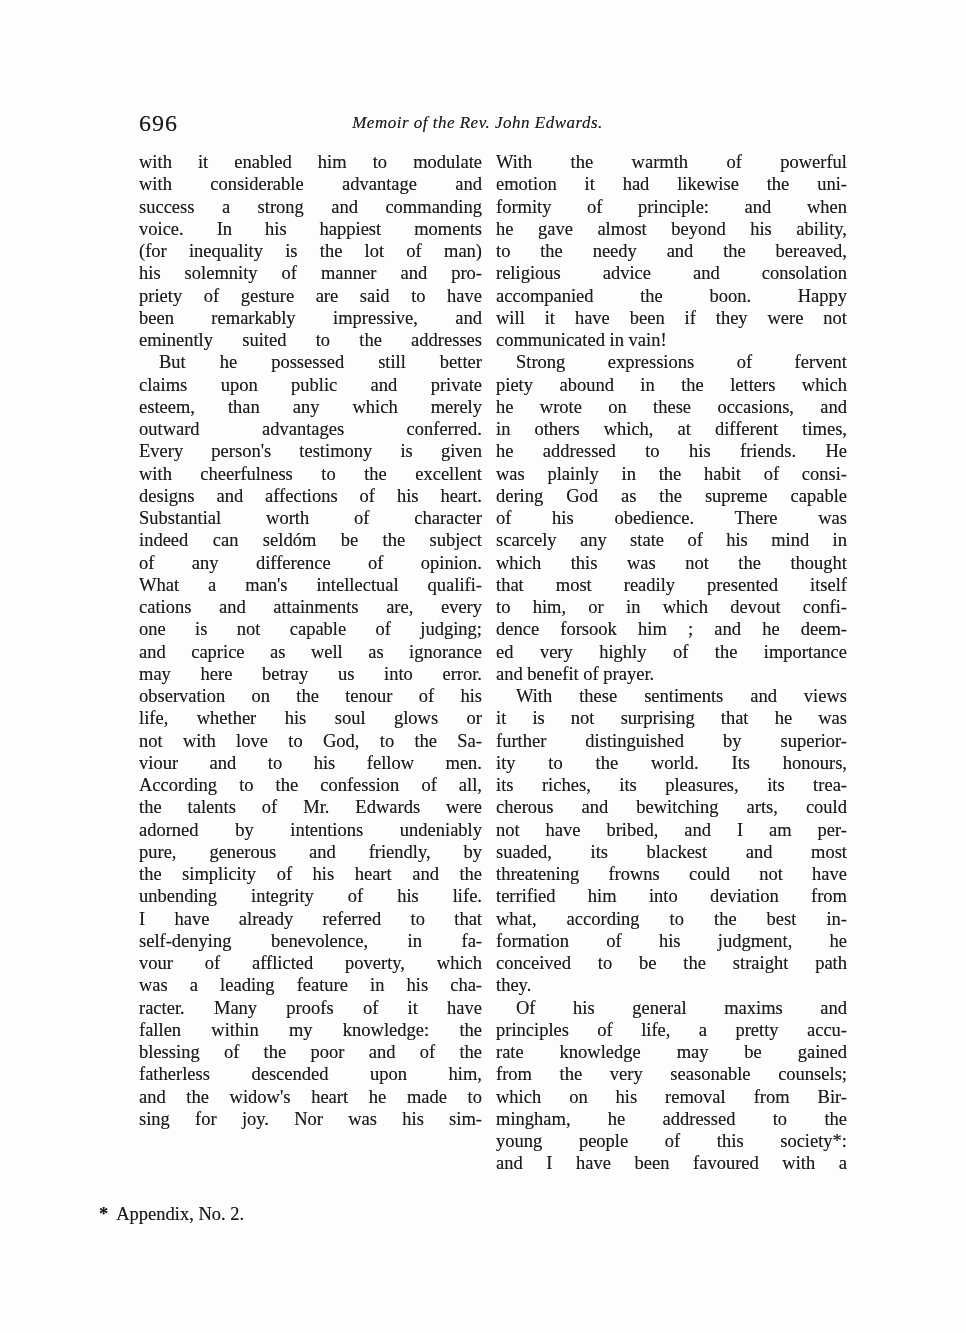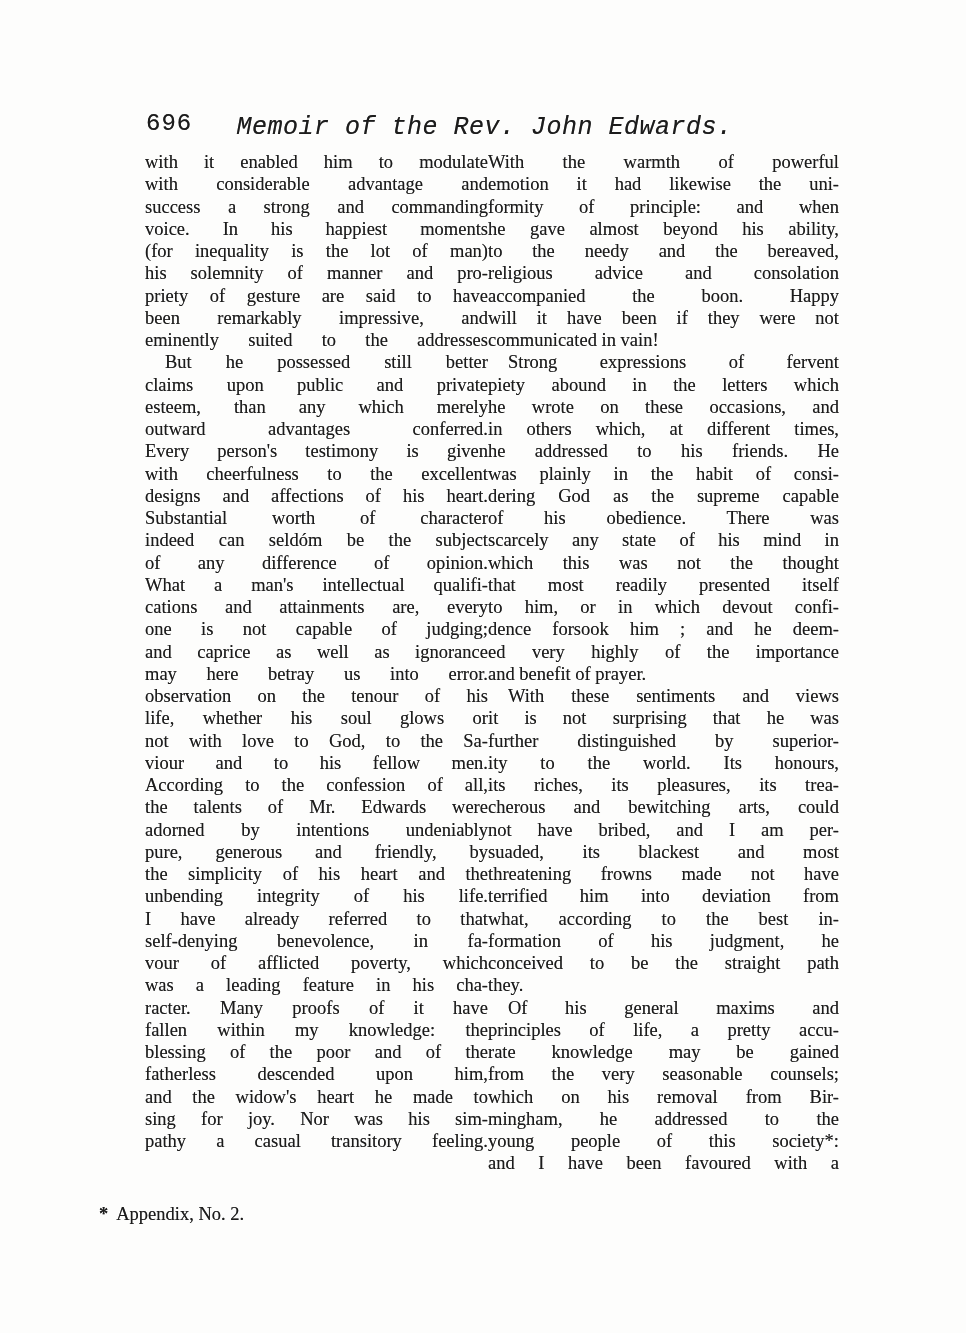--- a/index.html
+++ b/index.html
@@ -8,39 +8,39 @@
     position:relative;
     width:966px;height:1333px;
     margin:0 auto;
     background:#fdfdfc;
     color:#1c1c1c;
     font-family:"Liberation Serif", serif;
     overflow:hidden;
   }
   .header{
     position:absolute;
-    top:110px;left:146px;width:707px;height:32px;font-family:Liberation Mono, monospace;
+    top:110px;left:139px;width:707px;height:32px;
   }
   .page-number{
     position:absolute;left:0;top:0;
     font-size:24px;letter-spacing:1px;
     text-shadow:0 0 .5px rgba(0,0,0,.55);
   }
   .running-title{
     position:absolute;left:0;right:30px;top:3px;
     text-align:center;
     font-style:italic;
-    font-size:25px;
+    font-size:17px;
     letter-spacing:.5px;
     text-shadow:0 0 .5px rgba(0,0,0,.5);
   }
   .columns{
     position:absolute;
     top:151px;left:139px;width:708px;
-    display:flex;margin-left:6px;
+    display:flex;gap:14px;
   }
   .col{
     text-shadow:0 0 .5px rgba(0,0,0,.5);
   }
   .col-left{width:343px;}
   .col-right{width:351px;}
   .line{
     font-size:18.5px;
     line-height:22.25px;
     height:22.25px;
@@ -110,21 +110,20 @@
         <div class="line">I have already referred to that</div>
         <div class="line">self-denying benevolence, in fa-</div>
         <div class="line">vour of afflicted poverty, which</div>
         <div class="line">was a leading feature in his cha-</div>
         <div class="line">racter. Many proofs of it have</div>
         <div class="line">fallen within my knowledge: the</div>
         <div class="line">blessing of the poor and of the</div>
         <div class="line">fatherless descended upon him,</div>
         <div class="line">and the widow's heart he made to</div>
         <div class="line">sing for joy. Nor was his sim-</div>
-        <div class="line">pathy a casual transitory feeling.</div>
       </div>
     <div class="col col-right">
         <div class="line">With the warmth of powerful</div>
         <div class="line">emotion it had likewise the uni-</div>
         <div class="line">formity of principle: and when</div>
         <div class="line">he gave almost beyond his ability,</div>
         <div class="line">to the needy and the bereaved,</div>
         <div class="line">religious advice and consolation</div>
         <div class="line">accompanied the boon. Happy</div>
         <div class="line">will it have been if they were not</div>
@@ -145,21 +144,21 @@
         <div class="line">ed very highly of the importance</div>
         <div class="line endline">and benefit of prayer.</div>
         <div class="line indent">With these sentiments and views</div>
         <div class="line">it is not surprising that he was</div>
         <div class="line">further distinguished by superior-</div>
         <div class="line">ity to the world. Its honours,</div>
         <div class="line">its riches, its pleasures, its trea-</div>
         <div class="line">cherous and bewitching arts, could</div>
         <div class="line">not have bribed, and I am per-</div>
         <div class="line">suaded, its blackest and most</div>
-        <div class="line">threatening frowns made not have</div>
+        <div class="line">threatening frowns could not have</div>
         <div class="line">terrified him into deviation from</div>
         <div class="line">what, according to the best in-</div>
         <div class="line">formation of his judgment, he</div>
         <div class="line">conceived to be the straight path</div>
         <div class="line endline">they.</div>
         <div class="line indent">Of his general maxims and</div>
         <div class="line">principles of life, a pretty accu-</div>
         <div class="line">rate knowledge may be gained</div>
         <div class="line">from the very seasonable counsels;</div>
         <div class="line">which on his removal from Bir-</div>

